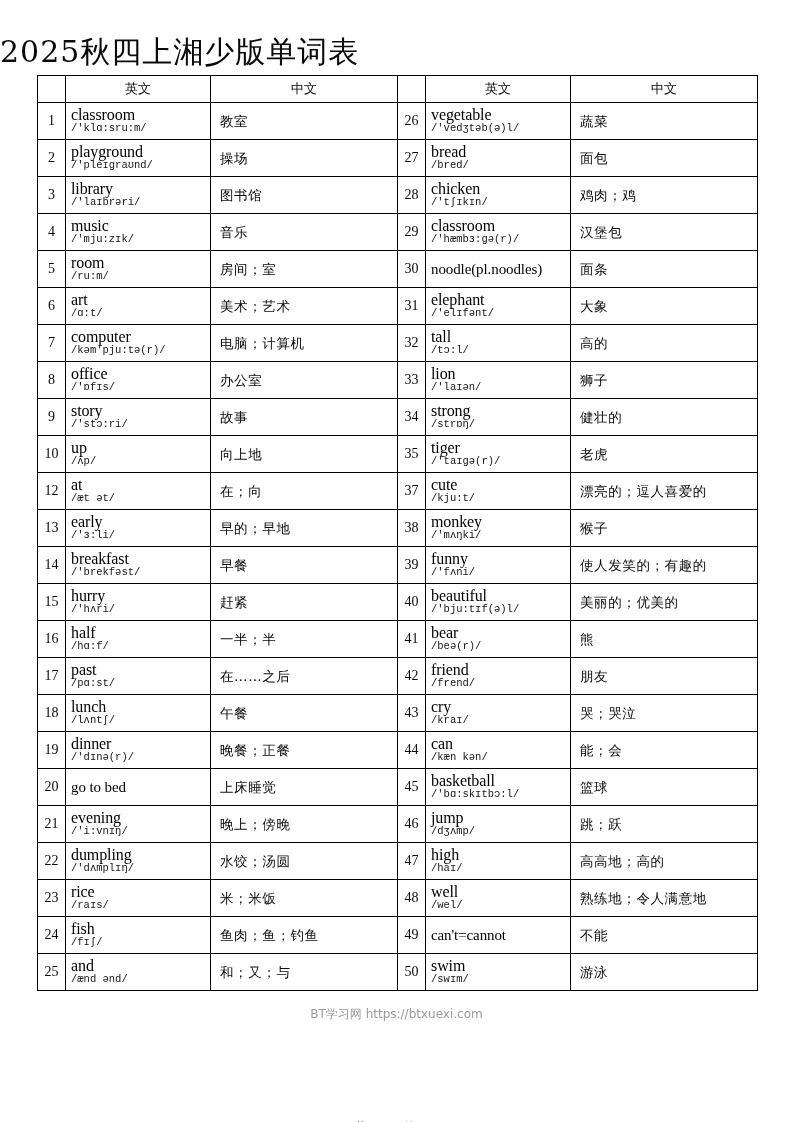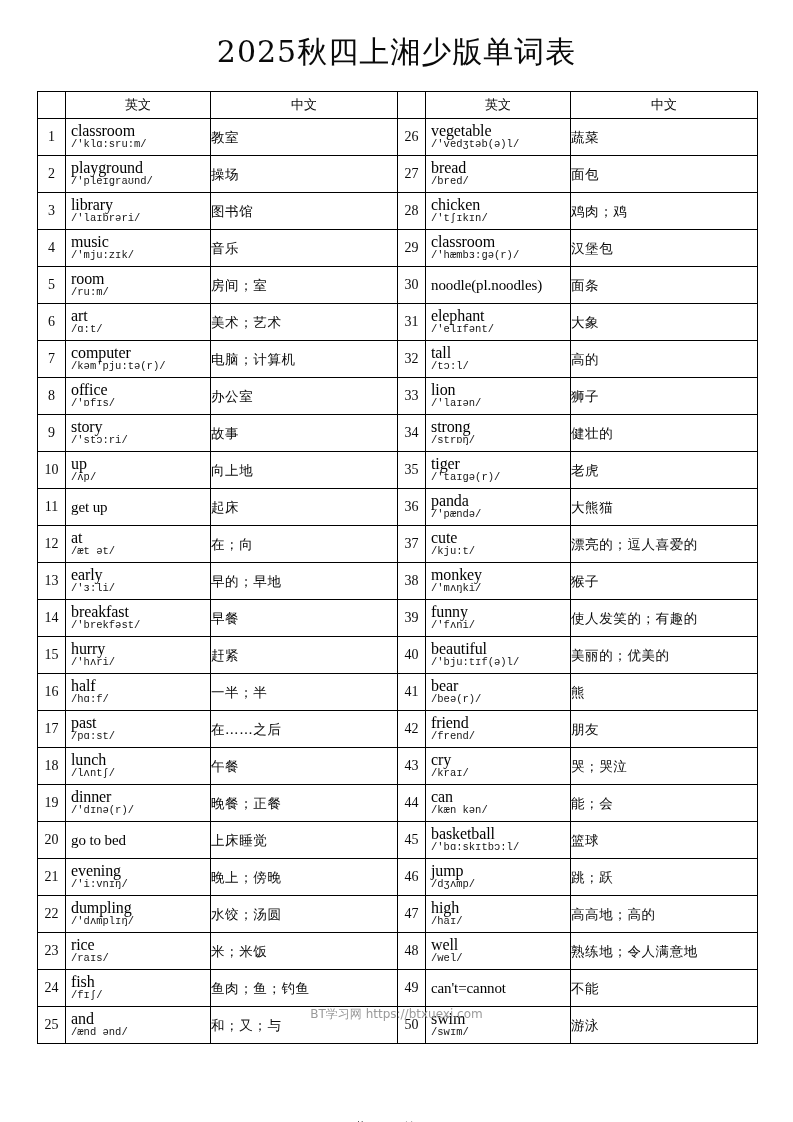--- a/index.html
+++ b/index.html
@@ -22,34 +22,33 @@
     width: 793px;
     height: 1122px;
   }
 
   
   .doc-title {
     position: absolute;
     left: 0;
     top: 32px;
     width: 793px;
-    text-align: center;
     font-family: "DejaVu Serif", "Liberation Serif", serif;
     font-size: 30px;
     font-weight: 400;
     letter-spacing: 1px;
     color: #0a0a0a;
     white-space: nowrap;
   }
 
   
   .vocab-table {
     position: absolute;
     left: 37px;
-    top: 91px;
+    top: 75px;
     width: 720px;
     border-collapse: collapse;
     table-layout: fixed;
   }
   .vocab-table td, .vocab-table th {
     border: 1px solid #000000;
     padding: 0;
     vertical-align: middle;
   }
 
@@ -101,20 +100,21 @@
     font-family: Liberation Mono, monospace;
     font-size: 10.5px;
     line-height: 1.1;
     color: #141414;
     white-space: nowrap;
     margin-top: 0px;
   }
   .en-ipa:empty { display: none; }
 
   td.cn {
+    padding-left: 9px;
     font-family: "DejaVu Serif", "Liberation Serif", serif;
     font-size: 13.5px;
     line-height: 1.2;
     color: #0a0a0a;
     letter-spacing: 0.6px;
     white-space: nowrap;
   }
 
   
   .footer-site {
@@ -302,33 +302,20 @@
           </td>
           <td class="cn">向上地</td>
           <td class="num">35</td>
           <td class="en">
             <span class="en-word">tiger</span>
             <span class="en-ipa">/'taɪɡə(r)/</span>
           </td>
           <td class="cn">老虎</td>
         </tr>
         <tr>
-          <td class="num">11</td>
-          <td class="en">
-            <span class="en-word single">get up</span>
-          </td>
-          <td class="cn">起床</td>
-          <td class="num">36</td>
-          <td class="en">
-            <span class="en-word">panda</span>
-            <span class="en-ipa">/'pændə/</span>
-          </td>
-          <td class="cn">大熊猫</td>
-        </tr>
-        <tr>
           <td class="num">12</td>
           <td class="en">
             <span class="en-word">at</span>
             <span class="en-ipa">/æt  ət/</span>
           </td>
           <td class="cn">在；向</td>
           <td class="num">37</td>
           <td class="en">
             <span class="en-word">cute</span>
             <span class="en-ipa">/kju:t/</span>

